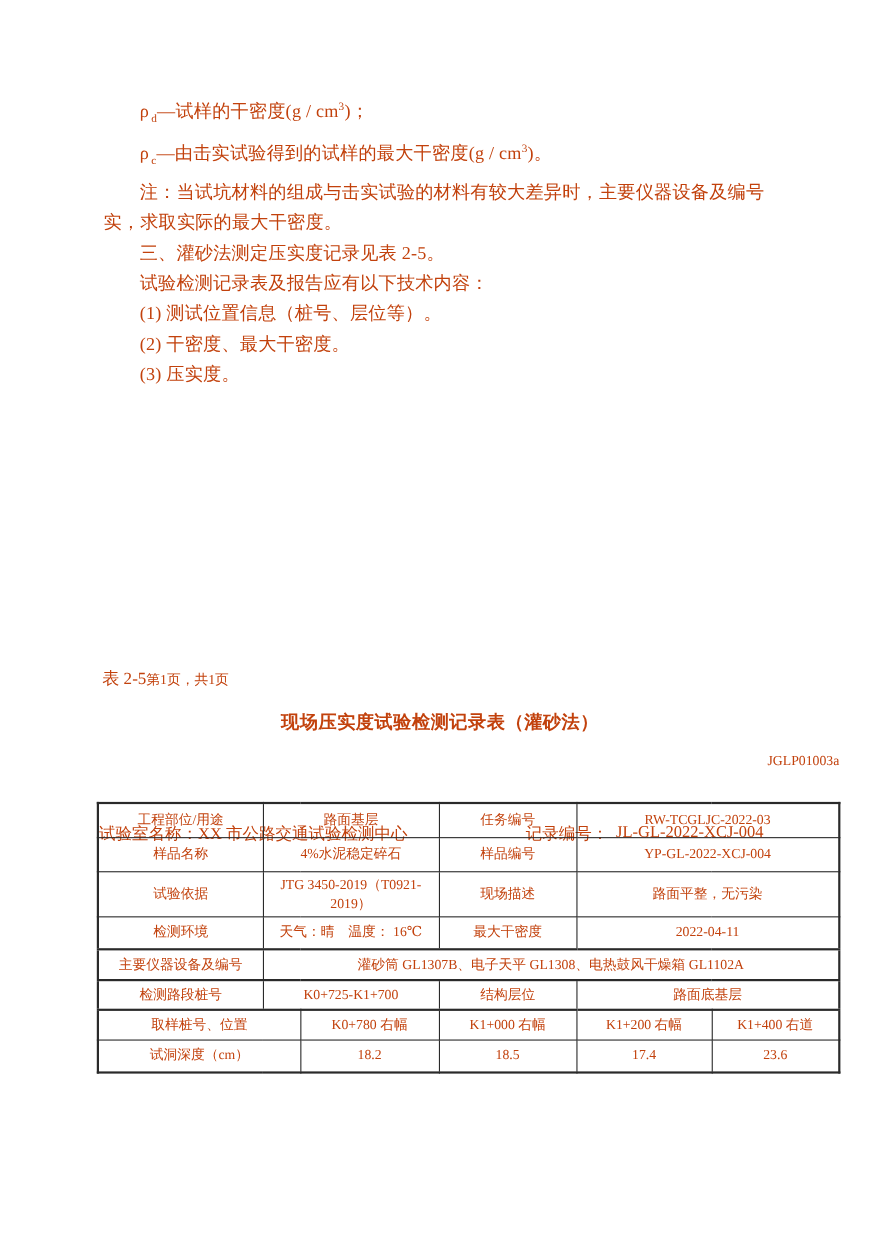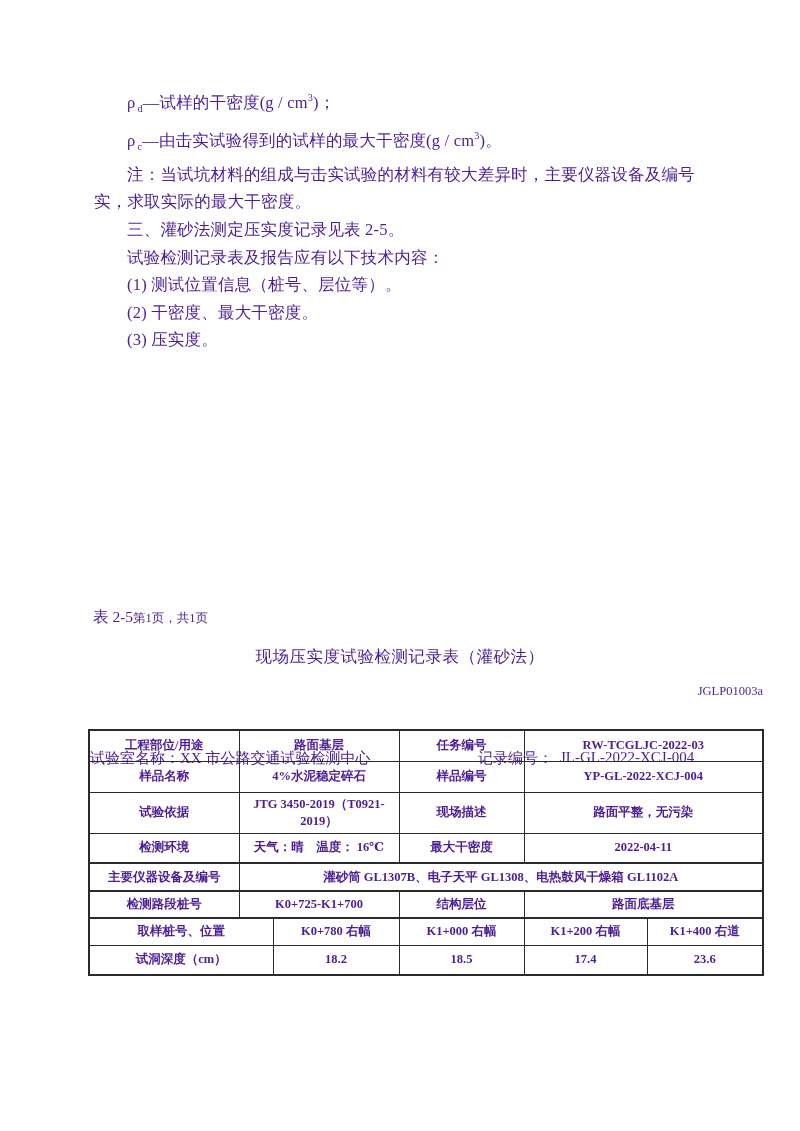--- a/index.html
+++ b/index.html
@@ -2,21 +2,21 @@
 <html><head>
 <meta charset="utf-8">
 <style>
   html, body { margin: 0; padding: 0; background: #ffffff; }
   .page {
     position: relative;
     width: 800px;
     height: 1131px;
     background: #ffffff;
     font-family: "Liberation Serif", "DejaVu Serif", serif;
-    color: #4c1d95;
+    color: #c2410c;
     overflow: hidden;
   }
 
   
   .intro {
     position: absolute;
     left: 94px;
     top: 84px;
     width: 618px;
     font-size: 16.5px;
@@ -39,21 +39,21 @@
     align-items: flex-end;
   }
   .table-no { font-size: 15.5px; padding-left: 5px; }
   .page-info { font-size: 12.5px; padding-bottom: 1px; }
   .sheet-title {
     position: absolute;
     left: 0; top: 646px;
     width: 100%;
     text-align: center;
     font-size: 16.5px;
-    font-weight: normal;
+    font-weight: bold;
     letter-spacing: 0.5px;
   }
   .form-code {
     position: absolute;
     top: 684px;
     right: 37px;
     font-size: 12.5px;
   }
   .meta-row {
     position: absolute;
@@ -79,21 +79,20 @@
     border: 2px solid #2a2a2a;
     font-size: 12.5px;
   }
   .rec-table td {
     border: 1px solid #2a2a2a;
     text-align: center;
     vertical-align: middle;
     padding: 1px 3px;
     line-height: 1.35;
     overflow: hidden;
-    font-weight: bold;
   }
   .rec-table tr.hb td { border-bottom-width: 2px; }
 </style>
 </head>
 <body>
 
 <div class="page">
 
   <div class="intro">
     <div class="tline indent"><span>ρ</span><sub class="rsub">d</sub><span>—试样的干密度(g / cm</span><sup class="rsup">3</sup><span>)；</span></div>

